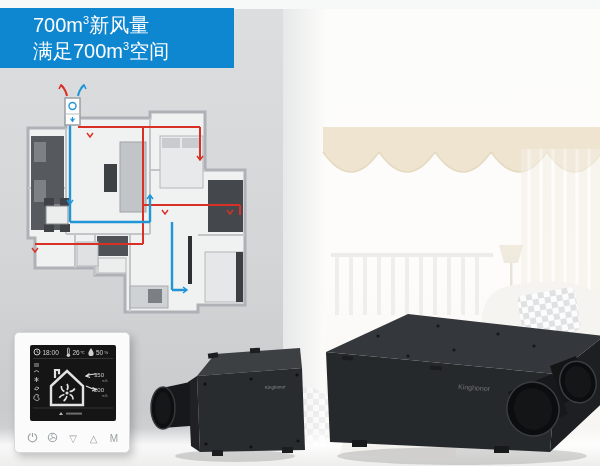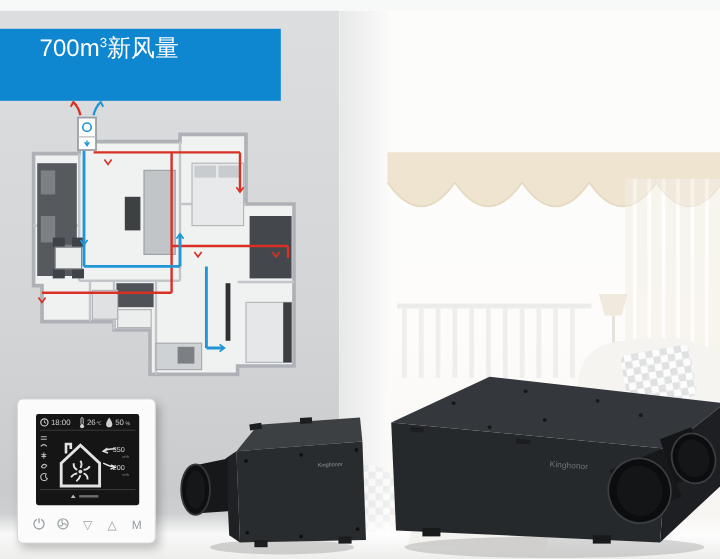--- a/index.html
+++ b/index.html
@@ -8,21 +8,21 @@
   
   .bg-left{position:absolute;left:0;top:0;width:283px;height:466px;
            background:linear-gradient(180deg,#dcdee0 0%,#d3d5d7 55%,#c9cbcd 88%,#d8d9da 100%);}
   .bg-room{position:absolute;left:283px;top:0;width:317px;height:466px;
            background:linear-gradient(180deg,#fcfcfb 0%,#fdfcfa 60%,#f6f4f1 100%);}
   .bg-top-strip{position:absolute;left:0;top:0;width:600px;height:9px;background:#f7f8f8;}
   .bg-floor-band{position:absolute;left:0;top:428px;width:600px;height:38px;
            background:linear-gradient(180deg,rgba(255,255,255,0) 0%,rgba(255,255,255,.85) 45%,#ededec 100%);}
   
   .banner{position:absolute;left:0;top:8px;width:234px;height:60px;background:#0e86d0;
-          color:#fff;padding:4px 0 0 33px;box-sizing:border-box;line-height:26px;font-size:20px;margin-top:16px;}
+          color:#fff;padding:4px 0 0 33px;box-sizing:border-box;line-height:26px;font-size:20px;}
   .banner .sup{font-size:11px;vertical-align:super;line-height:0;}
   
   .abs{position:absolute;}
   
   .thermostat{position:absolute;left:14px;top:332px;width:116px;height:121px;background:#fbfbfb;
       border:1px solid #d7d8d8;border-radius:5px;box-shadow:3px 4px 8px rgba(0,0,0,.22),inset 0 0 4px #fff;
       box-sizing:border-box;}
   .lcd{position:absolute;left:15px;top:12px;width:86px;height:76px;background:#151515;border-radius:2px;}
   .t-buttons{position:absolute;left:10px;bottom:7px;width:96px;display:flex;justify-content:space-between;
       align-items:center;color:#9aa0a3;font-size:10px;}
@@ -78,20 +78,21 @@
       <rect x="237" y="282" width="58" height="44" rx="6" transform="rotate(-10 266 304)" fill="url(#checker)" opacity="0.75"></rect>
     </g>
 
     <circle cx="22" cy="408" r="30" fill="url(#checker)" opacity="0.35"></circle>
   </svg>
 
   <div class="bg-floor-band"></div>
 
   <div class="banner">
     <div><span>700m</span><span class="sup">3</span><span>新风量</span></div>
+    <div><span>满足700m</span><span class="sup">3</span><span>空间</span></div>
   </div>
 
   <svg class="abs" style="left:8px;top:84px" width="240" height="230" viewBox="0 0 240 230">
 
     <path d="M20,44 L58,44 L58,34 L142,34 L142,28 L197,28 L197,86 L237,86 L237,221 L190,221 L190,228 L117,228 L117,191 L87,191 L87,184 L27,184 L27,154 L20,154 Z" fill="#f0f1f1" stroke="#aeb2b6" stroke-width="3"></path>
 
     <path d="M58,44 V150 M20,104 H58 M58,150 H142 M142,34 V150 M142,86 H197 M190,151 H237 M87,150 V191 M122,150 V228 M87,150 H122 M67,150 V184" stroke="#c3c6c9" stroke-width="2" fill="none"></path>
 
     <g>
       <rect x="23" y="52" width="33" height="94" fill="#565a5e"></rect>

